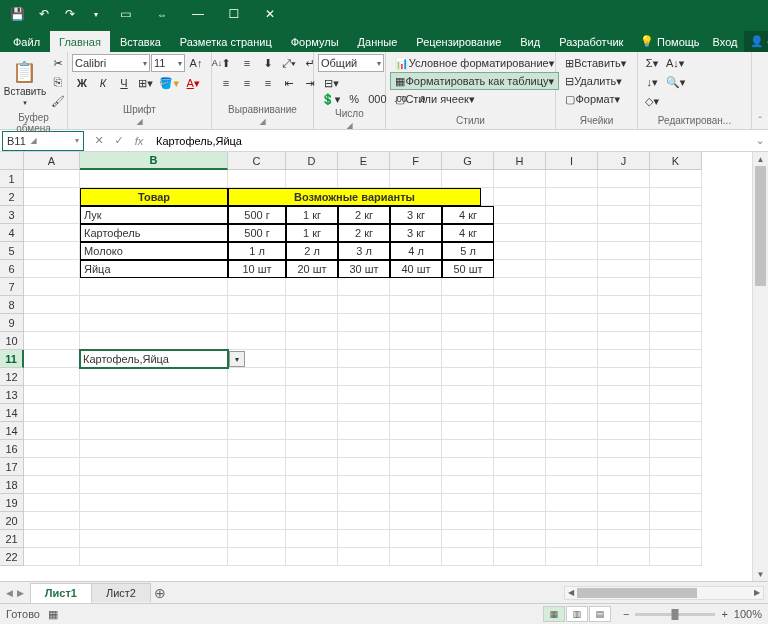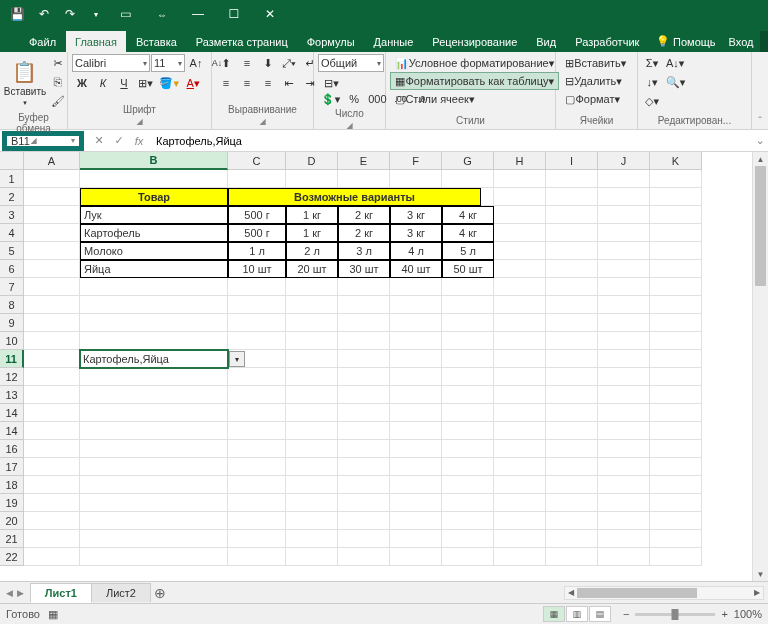--- a/index.html
+++ b/index.html
@@ -5,21 +5,21 @@
 * { box-sizing: border-box; margin: 0; padding: 0; font-family: "Segoe UI", Tahoma, sans-serif; }
 body { width: 768px; height: 624px; background: #fff; overflow: hidden; font-size: 11px; color: #333; }
 
 .titlebar { height: 28px; background: #0c6338; display: flex; align-items: center; color: #fff; }
 .titlebar .qat { display: flex; align-items: center; padding-left: 6px; gap: 2px; }
 .titlebar .qat button { width: 24px; height: 22px; background: transparent; border: none; color: #fff; font-size: 12px; cursor: pointer; }
 .titlebar .title { flex: 1; text-align: center; font-size: 12px; }
 .titlebar .wincontrols { display: flex; }
 .titlebar .wincontrols button { width: 36px; height: 28px; background: transparent; border: none; color: #fff; font-size: 12px; cursor: pointer; }
 
-.tabs { height: 24px; background: #0c6338; display: flex; align-items: flex-end; color: #fff; padding-left: 20px; gap: 1px; }
+.tabs { height: 24px; background: #0c6338; display: flex; align-items: flex-end; color: #fff; padding-left: 4px; gap: 1px; }
 .tabs .tab { padding: 4px 8px; font-size: 11px; cursor: pointer; border: 1px solid transparent; border-bottom: none; white-space: nowrap; }
 .tabs .tab.active { background: #f1f1f1; color: #217346; }
 .tabs .spacer { flex: 1; }
 .tabs .right-tab { padding: 4px 6px; font-size: 11px; display: flex; align-items: center; gap: 3px; white-space: nowrap; }
 .tabs .share { background: #094d2c; }
 
 .ribbon { height: 78px; background: #f1f1f1; border-bottom: 1px solid #d4d4d4; display: flex; }
 .group { border-right: 1px solid #d4d4d4; padding: 2px 4px; display: flex; flex-direction: column; position: relative; }
 .group-content { flex: 1; display: flex; gap: 2px; align-items: flex-start; }
 .group-label { text-align: center; font-size: 10px; color: #666; padding-bottom: 1px; display: flex; justify-content: center; align-items: center; gap: 2px; flex-direction: column; }
@@ -27,21 +27,21 @@
 .bigbtn { width: 42px; height: 58px; display: flex; flex-direction: column; align-items: center; justify-content: center; gap: 2px; border: 1px solid transparent; cursor: pointer; font-size: 10px; }
 .smallbtn { min-width: 20px; height: 18px; display: inline-flex; align-items: center; justify-content: center; border: 1px solid transparent; cursor: pointer; font-size: 11px; padding: 0 2px; }
 .col { display: flex; flex-direction: column; gap: 1px; }
 .row { display: flex; gap: 1px; align-items: center; }
 .combo { height: 18px; border: 1px solid #ababab; background: #fff; font-size: 11px; display: flex; align-items: center; padding: 0 2px; }
 .combo .arrow { margin-left: auto; font-size: 8px; color: #666; }
 .wide { min-width: 120px; padding: 2px 4px; text-align: left; justify-content: flex-start; white-space: nowrap; font-size: 11px; }
 .wide.active { background: #cce4d6; border-color: #7aac94; }
 
 .formula-bar { height: 22px; background: #fff; border-bottom: 1px solid #d4d4d4; display: flex; align-items: center; }
-.namebox { width: 82px; height: 20px; border: 5px solid #0f766e; margin: 0 2px; padding: 0 4px; display: flex; align-items: center; font-size: 11px; background: #fff; }
+.namebox { width: 82px; height: 20px; border: 1px solid #0f766e; margin: 0 2px; padding: 0 4px; display: flex; align-items: center; font-size: 11px; background: #fff; }
 .namebox .arrow { margin-left: auto; font-size: 8px; color: #888; }
 .fx-btns { display: flex; gap: 2px; padding: 0 4px; }
 .fx-btn { width: 18px; height: 18px; display: flex; align-items: center; justify-content: center; color: #888; cursor: pointer; font-size: 11px; }
 .formula-input { flex: 1; border: none; padding: 0 4px; font-size: 11px; outline: none; }
 .expand { width: 16px; text-align: center; color: #888; cursor: pointer; }
 
 .sheet-area { height: 429px; display: flex; }
 .grid-container { flex: 1; overflow: hidden; position: relative; }
 .col-header { background: #f0f0f0; border-right: 1px solid #ccc; border-bottom: 1px solid #ccc; display: flex; align-items: center; justify-content: center; font-size: 11px; color: #333; }
 .col-header.active { background: #d4edda; color: #0c6338; font-weight: bold; border-bottom: 2px solid #217346; }

